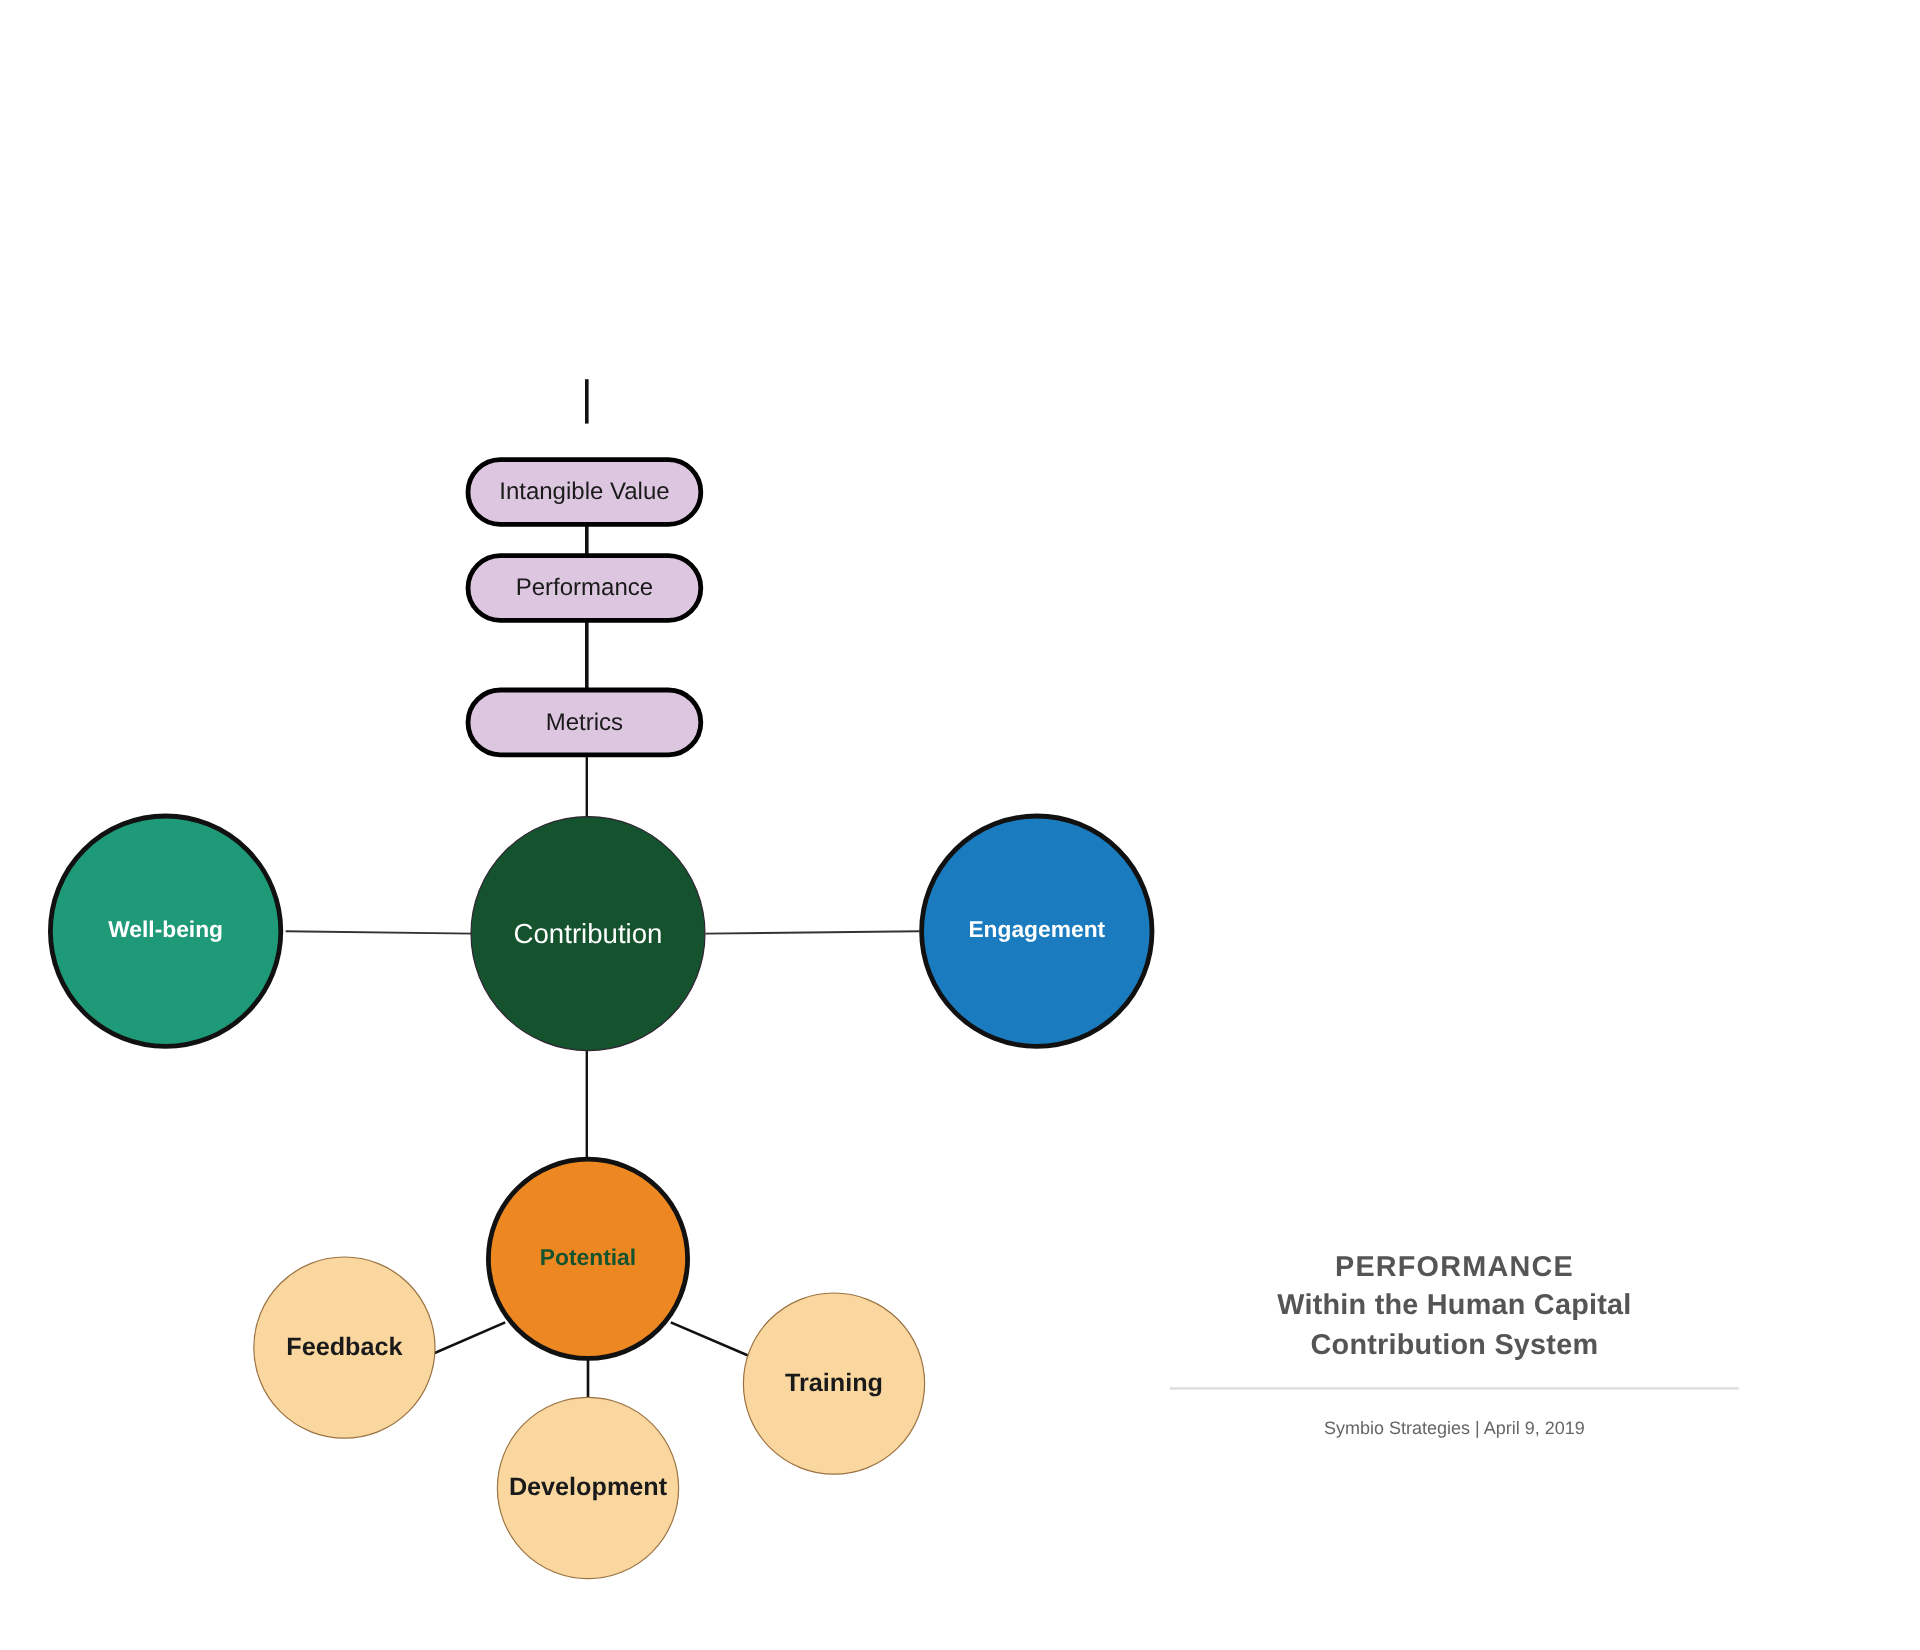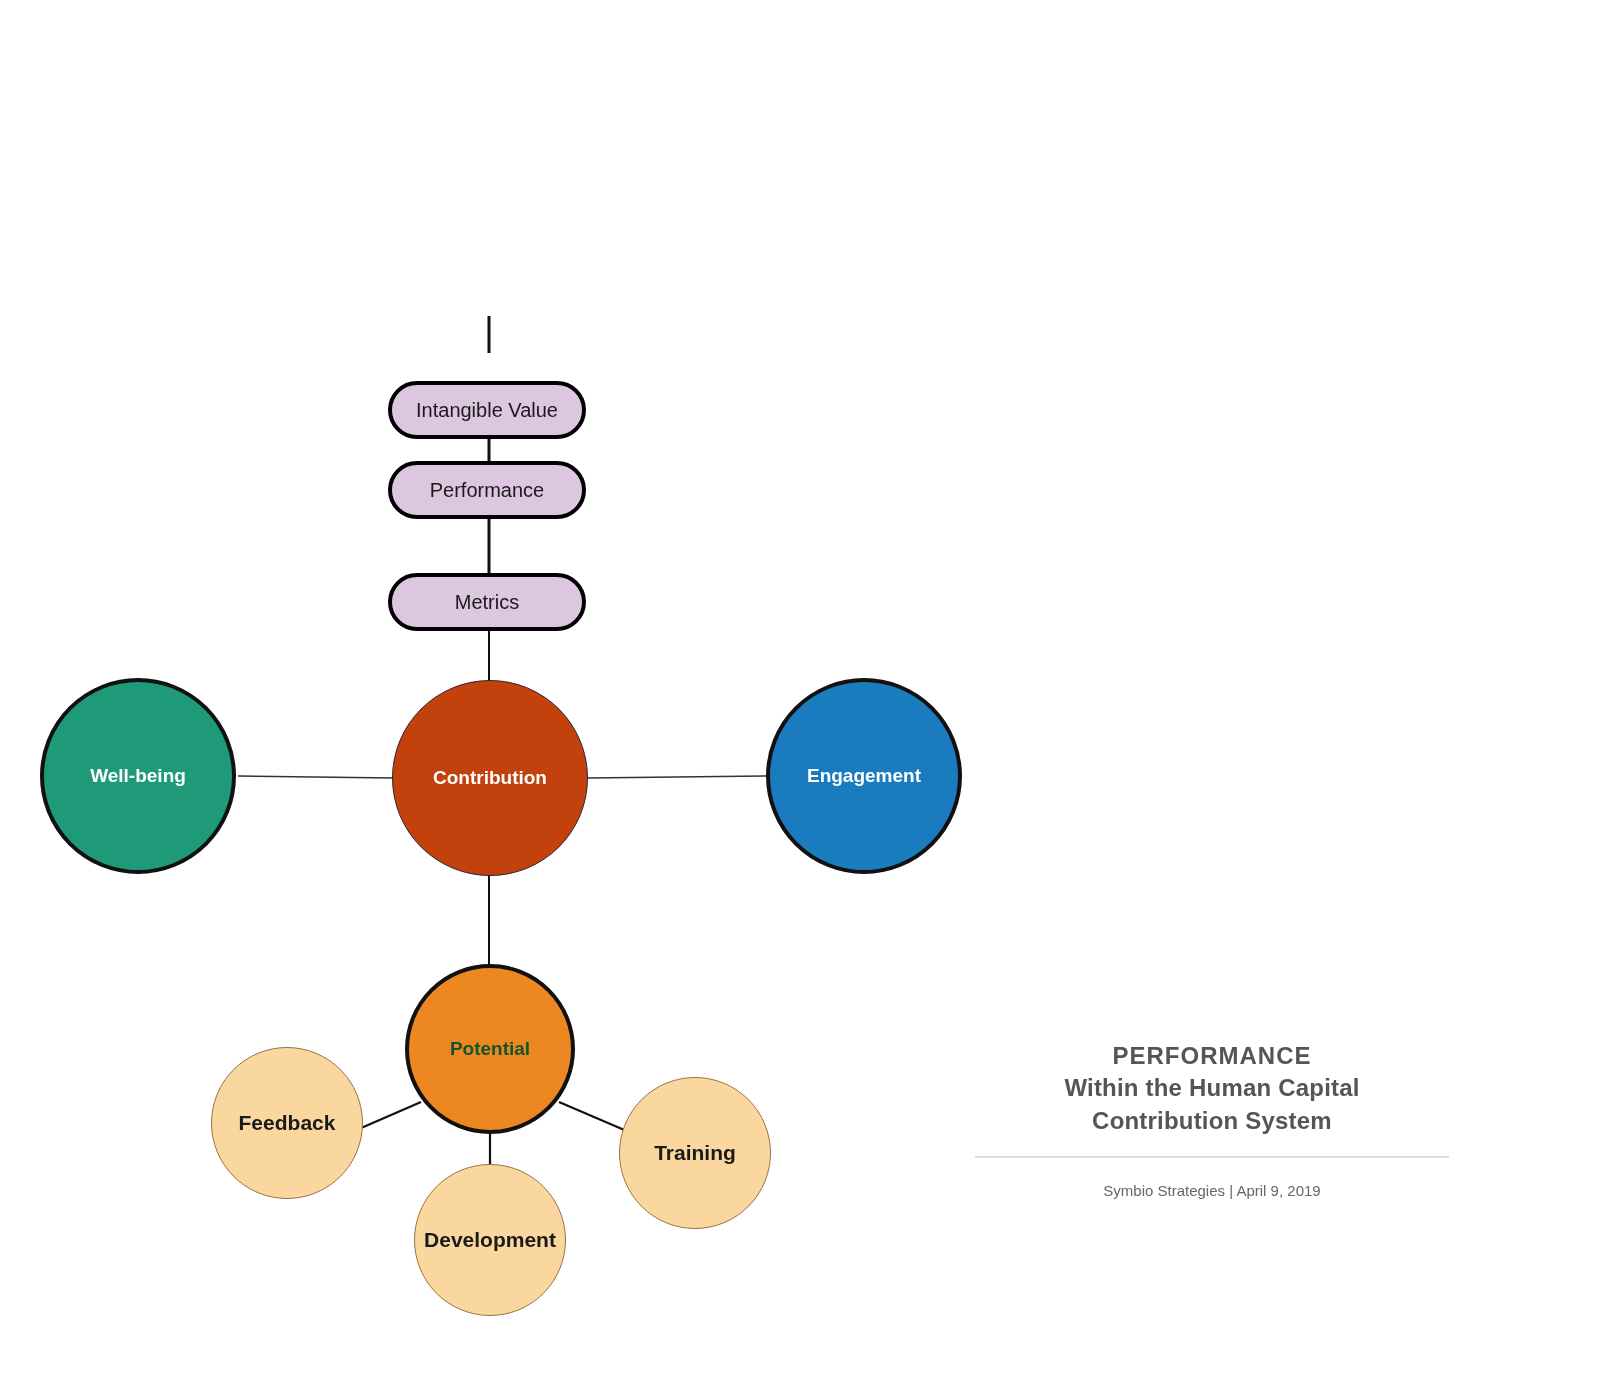--- a/index.html
+++ b/index.html
@@ -64,25 +64,25 @@
     background: #1f9a79;
     border: 4px solid #111111;
     color: #ffffff;
     font-size: 19px;
     font-weight: bold;
   }
 
   .node-contribution {
     left: 392px; top: 680px;
     width: 196px; height: 196px;
-    background: #c2410c;
+    background: #14532d;
     border: 1.5px solid #2e2433;
     color: #ffffff;
-    font-size: 19px;
-    font-weight: bold;
+    font-size: 23px;
+    font-weight: normal;
   }
 
   .node-engagement {
     left: 766px; top: 678px;
     width: 196px; height: 196px;
     background: #1a7cbf;
     border: 4px solid #111111;
     color: #ffffff;
     font-size: 19px;
     font-weight: bold;

